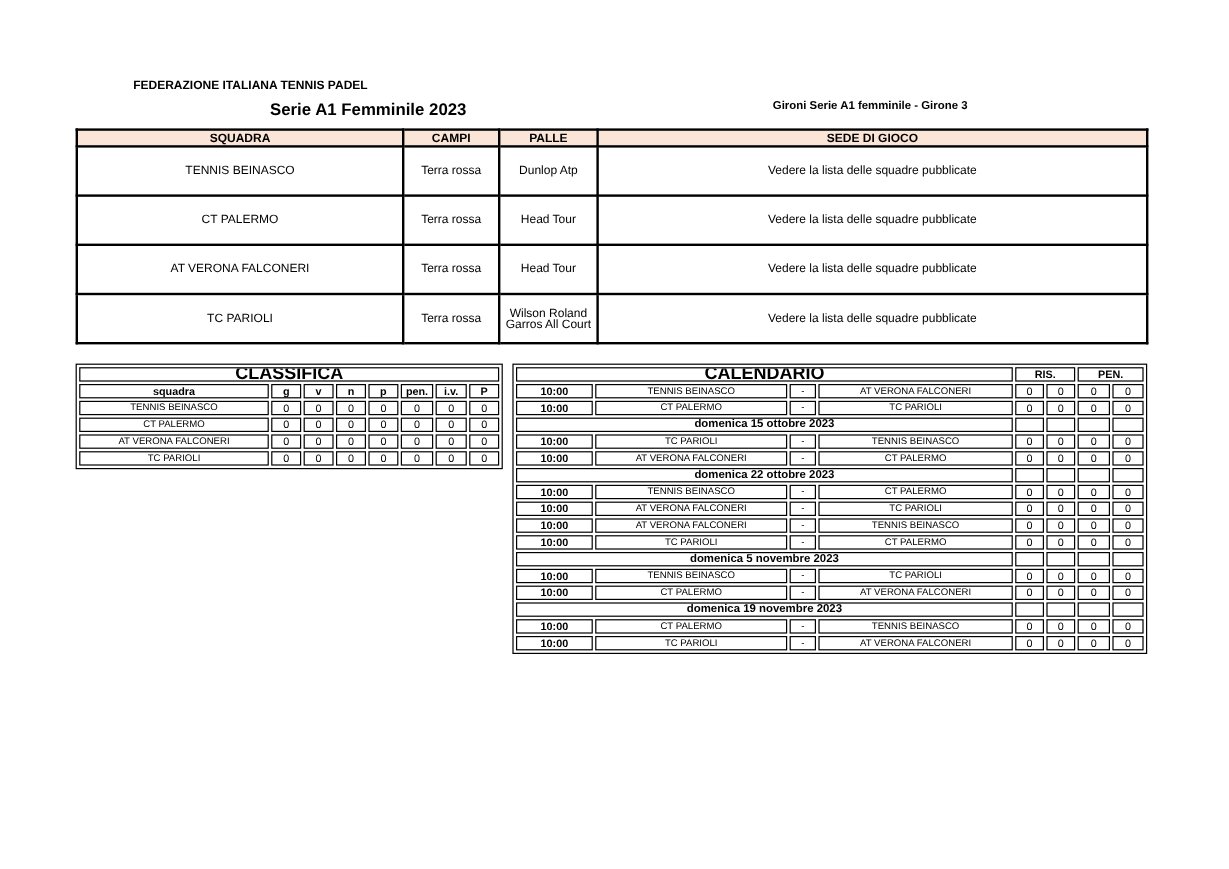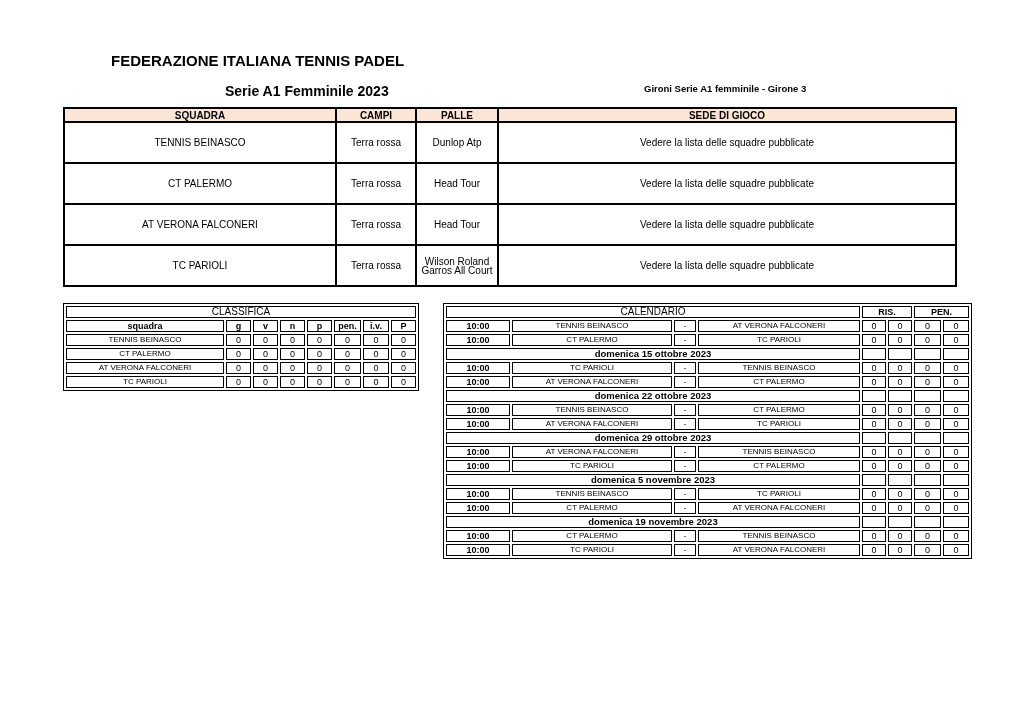--- a/index.html
+++ b/index.html
@@ -4,48 +4,48 @@
 <style>
   html,body{margin:0;padding:0;}
   body{
     width:1024px;height:724px;background:#ffffff;position:relative;
     font-family:"Liberation Sans", sans-serif;color:#000;overflow:hidden;
   }
   .abs{position:absolute;}
 
   
   .hdr{font-weight:bold;white-space:nowrap;}
-  #federation{left:111px;top:52px;font-size:15px;text-align:right;}
+  #federation{left:111px;top:66px;font-size:10px;text-align:right;}
   #season{left:225px;top:83px;font-size:14px;}
   #group{left:644px;top:83px;font-size:9.5px;}
 
   
   .fill-head{background:var(--table_header_fill,#FBE5D6);margin-top:44px;}
   .fill-date{background:var(--date_row_fill,#E8ECF4);}
 
   
   table.teams{left:63px;top:107px;border-collapse:collapse;table-layout:fixed;width:892px;}
   table.teams td{border:2px solid #000;text-align:center;vertical-align:middle;padding:0 4px;overflow:hidden;}
   table.teams tr.head td{height:12px;font-size:10px;font-weight:bold;padding:0;}
   table.teams tr.data td{height:39px;font-size:10px;}
   table.teams td.palle{font-size:7.5px;line-height:9px;padding:0 2px;margin-left:24px;}
   table.teams td.sede{font-size:9.5px;}
 
   
   table.grid{border-collapse:separate;border-spacing:2px;border:1px solid #000;background:#fff;table-layout:fixed;}
   table.grid td{border:1px solid #000;background:#fff;text-align:center;vertical-align:middle;
                 height:10px;line-height:10px;padding:0 1px;font-size:8px;overflow:hidden;white-space:nowrap;}
-  table.grid td.title{font-size:10px;font-weight:normal;}
+  table.grid td.title{font-size:15px;font-weight:bold;}
   table.grid td.colhead{font-size:9px;font-weight:bold;}
   table.grid td.date{font-size:9.5px;font-weight:bold;}
   table.grid td.time{font-size:9px;font-weight:bold;}
   table.grid td.num{font-size:9px;}
 
   table.classifica{left:63px;top:303px;}
-  table.calendario{left:443px;top:303px;}
+  table.calendario{left:427px;top:303px;}
 </style>
 </head>
 <body>
 
 <div id="federation" class="abs hdr">FEDERAZIONE ITALIANA TENNIS PADEL</div>
 <div id="season" class="abs hdr">Serie A1 Femminile 2023</div>
 <div id="group" class="abs hdr">Gironi Serie A1 femminile - Girone 3</div>
 
 <table class="teams abs">
   <colgroup>
@@ -245,27 +245,20 @@
     <td>AT VERONA FALCONERI</td>
     <td>-</td>
     <td>TC PARIOLI</td>
     <td class="num">0</td>
     <td class="num">0</td>
     <td class="num">0</td>
     <td class="num">0</td>
   </tr>
 
   <tr>
-    <td class="date fill-date" colspan="4">domenica 29 ottobre 2023</td>
-    <td></td>
-        <td></td>
-        <td></td>
-        <td></td>
-  </tr>
-  <tr>
     <td class="time">10:00</td>
     <td>AT VERONA FALCONERI</td>
     <td>-</td>
     <td>TENNIS BEINASCO</td>
     <td class="num">0</td>
     <td class="num">0</td>
     <td class="num">0</td>
     <td class="num">0</td>
   </tr>
   <tr>

